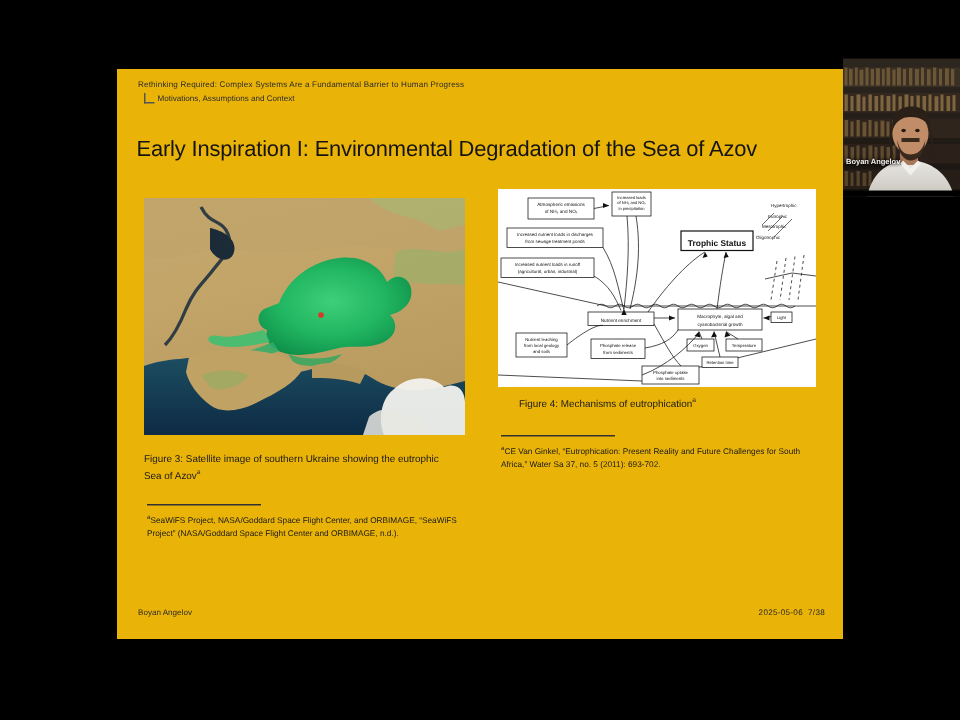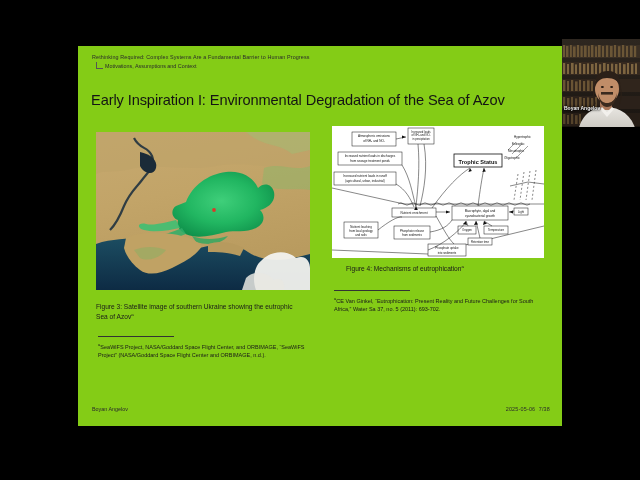--- a/index.html
+++ b/index.html
@@ -2,21 +2,21 @@
 <html><head>
 <meta charset="utf-8">
 <style>
   html,body{margin:0;padding:0;background:#000;}
   body{width:640px;height:480px;overflow:hidden;font-family:"Liberation Sans",sans-serif;}
   #stage{position:relative;width:640px;height:480px;background:#000;}
 
   
   #slide{
     position:absolute;left:78px;top:46px;width:484px;height:380px;
-    background:#84cc16;overflow:hidden;
+    background:#eab308;overflow:hidden;
   }
 
   
   .crumb-wrap{position:absolute;left:14px;top:8px;width:440px;}
   .crumb-top{font-size:5.4px;color:#2b2b2b;letter-spacing:.12px;white-space:nowrap;}
   .crumb-sub-row{display:flex;align-items:flex-start;margin-top:2.5px;margin-left:4px;}
   .crumb-elbow{width:6px;height:6px;border-left:.8px solid #555;border-bottom:.8px solid #555;margin-right:2px;margin-top:-1px;}
   .crumb-sub{font-size:5.4px;color:#2b2b2b;white-space:nowrap;}
 
   

